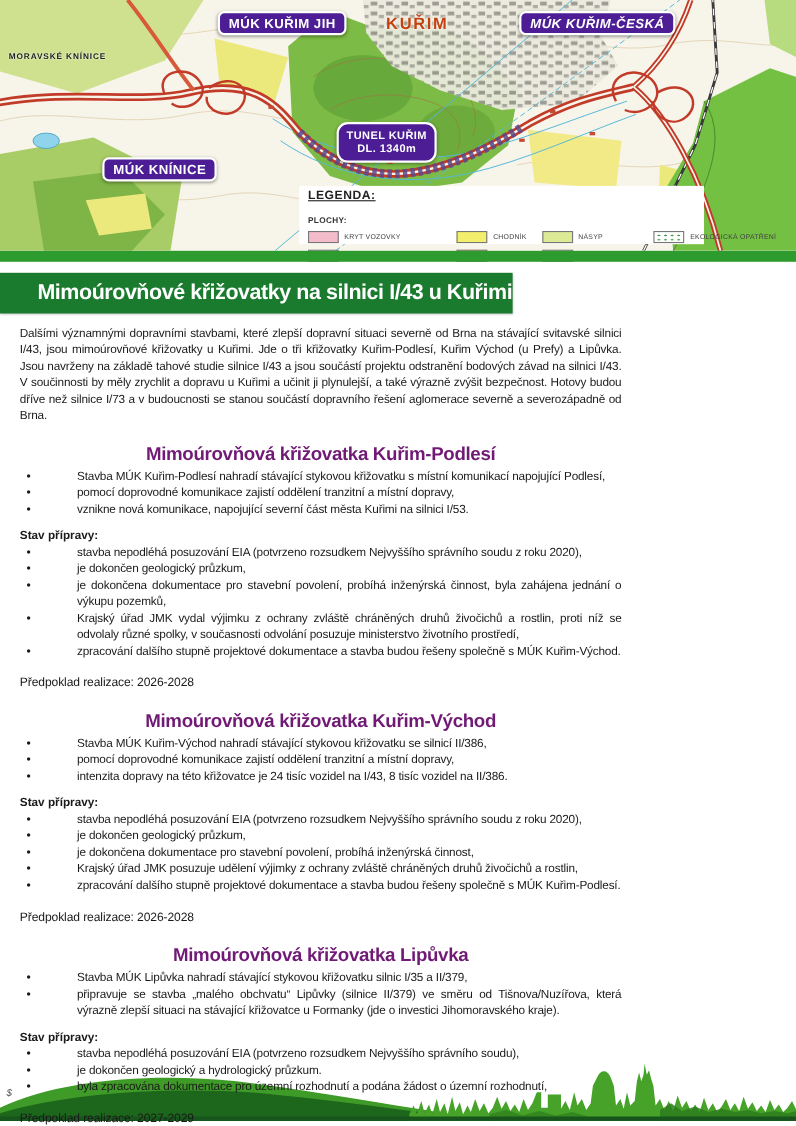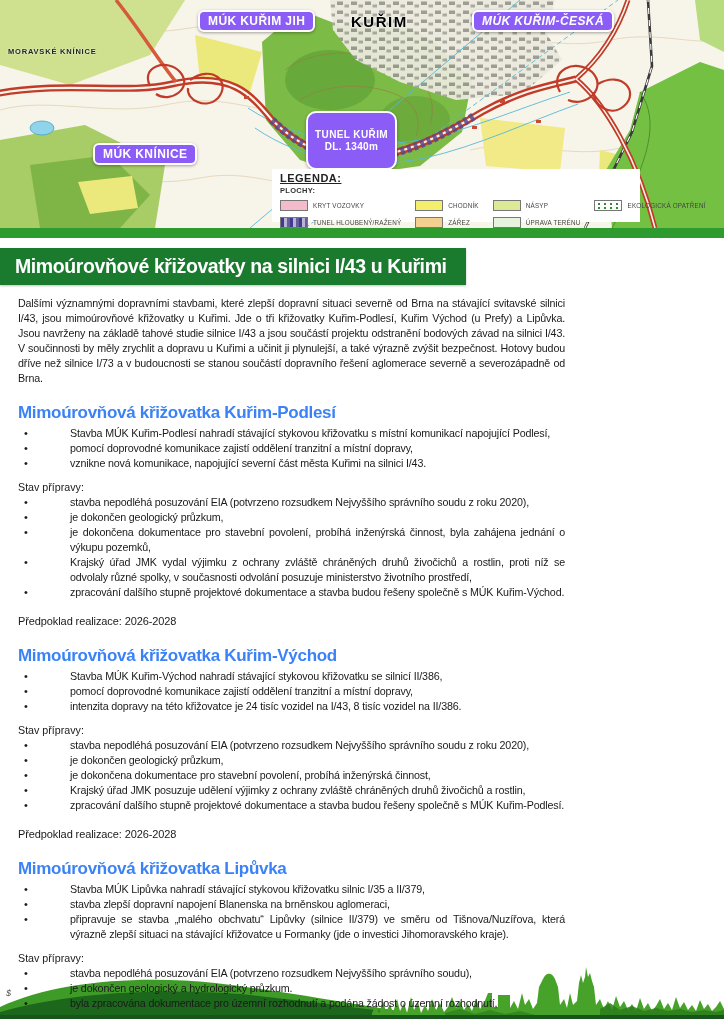--- a/index.html
+++ b/index.html
@@ -3,63 +3,63 @@
 <meta charset="utf-8">
 <style>
   html,body{margin:0;padding:0;background:#ffffff;}
   .page{position:relative;width:724px;height:1024px;background:#ffffff;overflow:hidden;
         font-family:"Liberation Sans",sans-serif;color:#1a1a1a;}
 
   
   .map-area{position:absolute;left:0;top:0;width:724px;height:238px;}
   .map-svg{position:absolute;left:0;top:0;width:724px;height:228px;display:block;}
   .map-bar{position:absolute;left:0;top:228px;width:724px;height:10px;background:#2d9b2d;}
-  .map-pill{position:absolute;background:#8b5cf6;border:2px solid #ffffff;border-radius:6px;
+  .map-pill{position:absolute;background:#4c1d95;border:2px solid #ffffff;border-radius:6px;
             color:#ffffff;font-weight:bold;font-size:12px;letter-spacing:.4px;
             padding:2px 8px;box-shadow:0 1px 3px rgba(0,0,0,.35);white-space:nowrap;}
   .pill-jih{left:198px;top:10px;}
   .pill-ceska{left:472px;top:10px;font-style:italic;}
   .pill-kninice{left:72px;top:143px;margin-left:21px;}
-  .pill-tunel{left:306px;top:111px;font-size:10px;line-height:11.5px;text-align:center;padding:16px 7px;border-radius:10px;}
-  .town-label{position:absolute;left:351px;top:13px;color:#000000;font-weight:bold;font-size:15px;letter-spacing:1.5px;
+  .pill-tunel{left:306px;top:111px;font-size:10px;line-height:11.5px;text-align:center;padding:5px 7px;border-radius:10px;}
+  .town-label{position:absolute;left:351px;top:13px;color:#c2410c;font-weight:bold;font-size:15px;letter-spacing:1.5px;
               text-shadow:0 0 2px #fff,0 0 2px #fff;}
   .village-label{position:absolute;left:8px;top:47px;color:#222;font-weight:bold;font-size:7.5px;letter-spacing:.8px;
               text-shadow:0 0 2px #fff;text-align:right;}
 
   
   .legend{position:absolute;left:272px;top:169px;width:368px;height:53px;background:#ffffff;padding:3px 6px 0 8px;box-sizing:border-box;}
   .legend-title{font-size:11px;font-weight:bold;text-decoration:underline;letter-spacing:.5px;color:#222;}
-  .legend-sub{font-size:7.5px;font-weight:bold;color:#333;margin-top:2px;letter-spacing:.3px;}
+  .legend-sub{font-size:7.5px;font-weight:bold;color:#333;margin-top:12px;letter-spacing:.3px;}
   .legend-grid{margin-top:3px;display:grid;grid-auto-flow:column;grid-template-rows:repeat(2,14px);
                grid-template-columns:auto auto auto auto;column-gap:14px;row-gap:3px;}
   .legend-item{display:flex;align-items:center;gap:5px;}
   .legend-sw{width:26px;height:9px;border:1px solid #777;flex:0 0 auto;}
   .sw-kryt{background:#f4bccb;}
   .sw-tunel{background:repeating-linear-gradient(90deg,#3d3d8f 0 3px,#b9b3d6 3px 6px,#6a5a9e 6px 9px);}
   .sw-chodnik{background:#f3ef6d;}
   .sw-zarez{background:#f3d08f;}
   .sw-nasyp{background:#dcea96;}
   .sw-uprava{background:#e7f4dd;}
   .sw-eko{background-color:#fff;background-image:radial-gradient(#2e8b2e 1px,transparent 1.3px);
           background-size:6px 4px;background-position:1px 1px;}
   .legend-label{font-size:6.3px;color:#444;letter-spacing:.2px;white-space:nowrap;}
 
   
   .title-bar{position:absolute;left:0;top:248px;width:466px;height:37px;background:#1a7a2e;
              display:flex;align-items:center;box-shadow:0 1px 2px rgba(0,0,0,.25);}
-  .title-bar span{color:#ffffff;font-weight:bold;font-size:19.5px;letter-spacing:-0.4px;padding-left:15px;white-space:nowrap;}
+  .title-bar span{color:#ffffff;font-weight:bold;font-size:19.5px;letter-spacing:-0.4px;padding-left:34px;white-space:nowrap;}
 
   
   .content{position:absolute;left:0;top:285px;width:580px;padding:0 15px 0 18px;box-sizing:border-box;}
   .intro{margin:11px 0 0 0;font-size:10.7px;line-height:15px;text-align:justify;letter-spacing:-0.15px;}
-  h2{margin:17px 0 3px 0;font-size:17px;color:#3b82f6;font-weight:bold;letter-spacing:-0.3px;}
+  h2{margin:17px 0 3px 0;font-size:17px;color:#701a75;font-weight:bold;letter-spacing:-0.3px;text-align:center;}
   ul{list-style:none;margin:0;padding:0;}
   li{position:relative;padding-left:52px;font-size:10.7px;line-height:15px;text-align:justify;letter-spacing:-0.15px;}
   li::before{content:"•";position:absolute;left:6px;top:0;font-size:11px;}
-  .stav{margin:9px 0 0 0;font-weight:normal;font-size:10.7px;line-height:15px;}
+  .stav{margin:9px 0 0 0;font-weight:bold;font-size:10.7px;line-height:15px;}
   .realizace{margin:14px 0 0 0;font-weight:normal;font-size:11px;line-height:15px;letter-spacing:-0.1px;}
 
   
   .skyline{position:absolute;left:0;bottom:5px;width:724px;height:56px;z-index:0;}
   .content{z-index:1;}
   .artifact{position:absolute;left:6px;bottom:26px;font-size:9px;color:#555;font-style:italic;z-index:2;}
 </style>
 </head>
 <body>
 
@@ -202,21 +202,21 @@
     <span>Mimoúrovňové křižovatky na silnici I/43 u Kuřimi</span>
   </div>
 
   <div class="content">
     <p class="intro">Dalšími významnými dopravními stavbami, které zlepší dopravní situaci severně od Brna na stávající svitavské silnici I/43, jsou mimoúrovňové křižovatky u Kuřimi. Jde o tři křižovatky Kuřim-Podlesí, Kuřim Východ (u Prefy) a Lipůvka. Jsou navrženy na základě tahové studie silnice I/43 a jsou součástí projektu odstranění bodových závad na silnici I/43. V součinnosti by měly zrychlit a dopravu u Kuřimi a učinit ji plynulejší, a také výrazně zvýšit bezpečnost. Hotovy budou dříve než silnice I/73 a v budoucnosti se stanou součástí dopravního řešení aglomerace severně a severozápadně od Brna.</p>
 
     <h2>Mimoúrovňová křižovatka Kuřim-Podlesí</h2>
     <ul>
       <li>Stavba MÚK Kuřim-Podlesí nahradí stávající stykovou křižovatku s místní komunikací napojující Podlesí,</li>
       <li>pomocí doprovodné komunikace zajistí oddělení tranzitní a místní dopravy,</li>
-      <li>vznikne nová komunikace, napojující severní část města Kuřimi na silnici I/43.</li>
+      <li>vznikne nová komunikace, napojující severní část města Kuřimi na silnici I/53.</li>
     </ul>
     <p class="stav">Stav přípravy:</p>
     <ul>
       <li>stavba nepodléhá posuzování EIA (potvrzeno rozsudkem Nejvyššího správního soudu z roku 2020),</li>
       <li>je dokončen geologický průzkum,</li>
       <li>je dokončena dokumentace pro stavební povolení, probíhá inženýrská činnost, byla zahájena jednání o výkupu pozemků,</li>
       <li>Krajský úřad JMK vydal výjimku z ochrany zvláště chráněných druhů živočichů a rostlin, proti níž se odvolaly různé spolky, v současnosti odvolání posuzuje ministerstvo životního prostředí,</li>
       <li>zpracování dalšího stupně projektové dokumentace a stavba budou řešeny společně s MÚK Kuřim-Východ.</li>
     </ul>
     <p class="realizace">Předpoklad realizace: 2026-2028</p>
@@ -233,21 +233,20 @@
       <li>je dokončen geologický průzkum,</li>
       <li>je dokončena dokumentace pro stavební povolení, probíhá inženýrská činnost,</li>
       <li>Krajský úřad JMK posuzuje udělení výjimky z ochrany zvláště chráněných druhů živočichů a rostlin,</li>
       <li>zpracování dalšího stupně projektové dokumentace a stavba budou řešeny společně s MÚK Kuřim-Podlesí.</li>
     </ul>
     <p class="realizace">Předpoklad realizace: 2026-2028</p>
 
     <h2>Mimoúrovňová křižovatka Lipůvka</h2>
     <ul>
       <li>Stavba MÚK Lipůvka nahradí stávající stykovou křižovatku silnic I/35 a II/379,</li>
-      <li>stavba zlepší dopravní napojení Blanenska na brněnskou aglomeraci,</li>
       <li>připravuje se stavba „malého obchvatu“ Lipůvky (silnice II/379) ve směru od Tišnova/Nuzířova, která výrazně zlepší situaci na stávající křižovatce u Formanky (jde o investici Jihomoravského kraje).</li>
     </ul>
     <p class="stav">Stav přípravy:</p>
     <ul>
       <li>stavba nepodléhá posuzování EIA (potvrzeno rozsudkem Nejvyššího správního soudu),</li>
       <li>je dokončen geologický a hydrologický průzkum.</li>
       <li>byla zpracována dokumentace pro územní rozhodnutí a podána žádost o územní rozhodnutí,</li>
     </ul>
     <p class="realizace">Předpoklad realizace: 2027-2029</p>
   </div>

